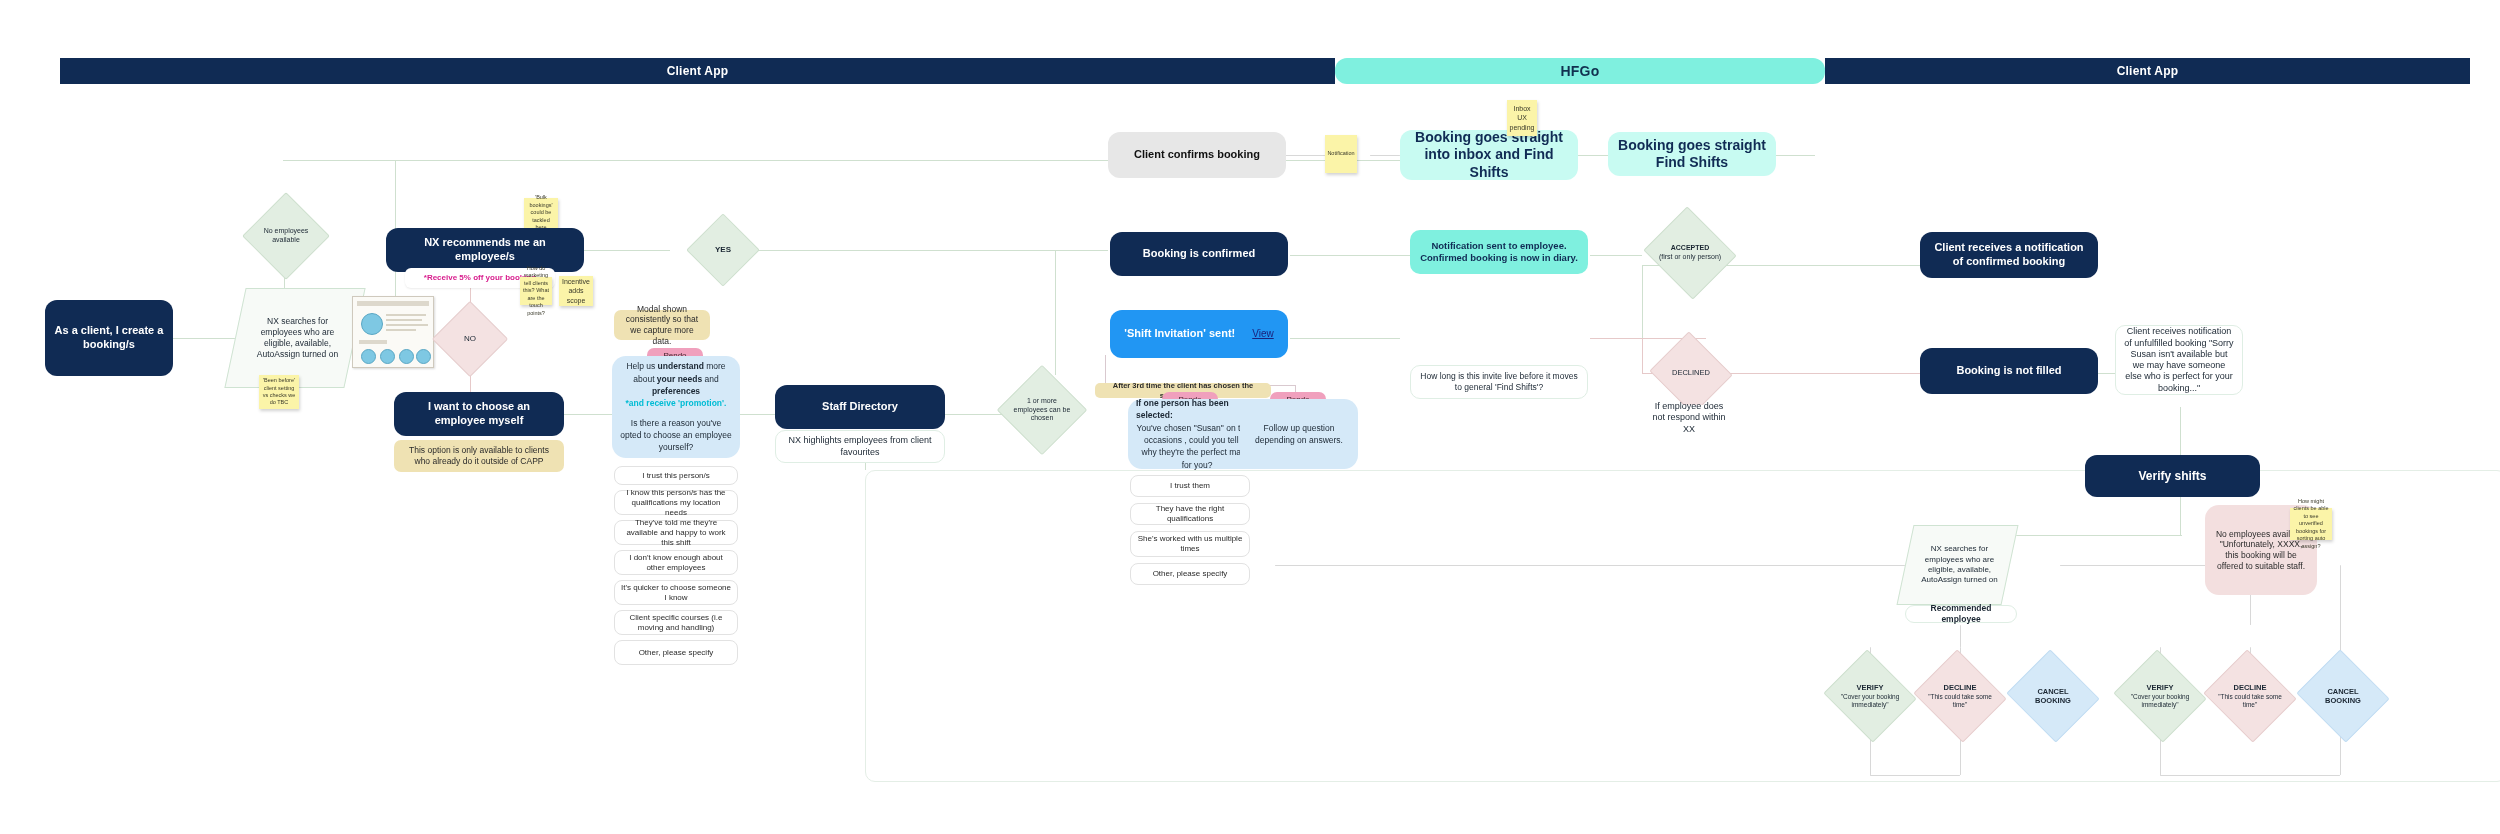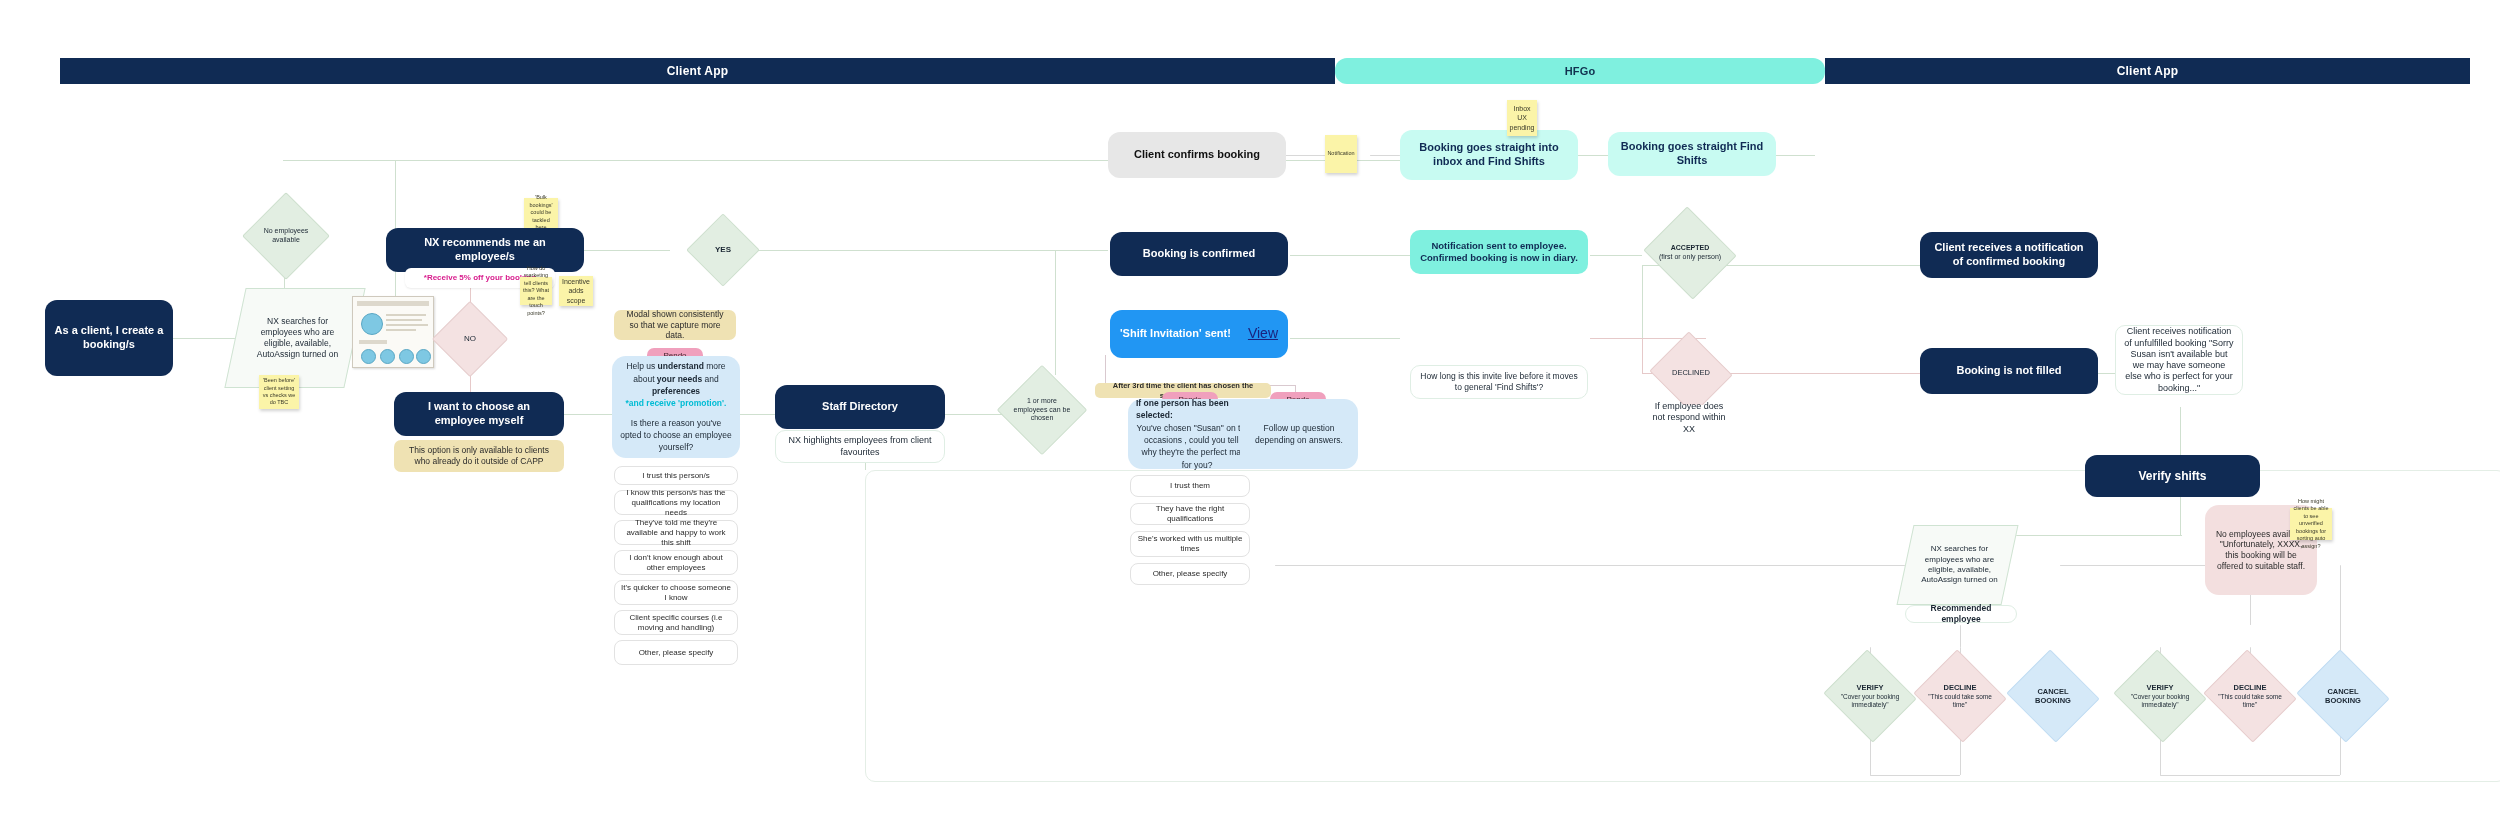--- a/index.html
+++ b/index.html
@@ -10,24 +10,24 @@
   .lane{position:absolute;height:26px;display:flex;align-items:center;justify-content:center;
         font-size:12px;font-weight:bold;letter-spacing:.2px;}
   .lane.dark{background:#102b54;color:#ffffff;}
   .lane.mint{background:#7ff0df;color:#11314f;}
 
   
   .node{position:absolute;box-sizing:border-box;display:flex;align-items:center;justify-content:center;
         text-align:center;padding:4px 8px;line-height:1.25;}
   .navy{background:#102b54;color:#fff;border-radius:12px;font-weight:bold;font-size:11px;}
   .grey{background:#e7e7e7;color:#111;border-radius:12px;font-weight:bold;font-size:11px;}
-  .mint{background:#c8fbf2;color:#102b54;border-radius:12px;font-weight:bold;font-size:11px;}
+  .mint{background:#c8fbf2;color:#102b54;border-radius:12px;font-weight:bold;font-size:14px;}
   .mint2{background:#7ff0df;color:#102b54;border-radius:10px;font-weight:bold;font-size:9.5px;}
   .blue{background:#2196f3;color:#fff;border-radius:12px;font-weight:bold;font-size:11px;flex-direction:row;gap:17px;}
-  .blue u{font-weight:normal;font-size:14px;color:#1a237e;}
+  .blue u{font-weight:normal;font-size:10px;color:#1a237e;}
   .white{background:#fff;border:1px solid #dfeee4;border-radius:10px;color:#1b2733;font-size:9px;}
   .white.b{font-weight:bold;}
   .cream{background:#efe2b3;color:#2b2b2b;border-radius:7px;font-size:8.5px;}
   .cream.thin{border-radius:5px;font-weight:bold;font-size:7.5px;}
   .pinkbox{background:#f3dfdf;color:#2b2b2b;border-radius:14px;font-size:8.5px;}
   .sticky{background:#fbf4a8;color:#3a3a2a;font-size:5.5px;line-height:1.35;
           box-shadow:1px 2px 3px rgba(0,0,0,.18);padding:3px 3px;}
   .sticky.md{font-size:7px;}
   .pill{position:absolute;background:#f0a0bd;color:#40202c;border-radius:7px;font-size:8px;
         display:flex;align-items:center;justify-content:center;font-weight:normal;}
@@ -215,21 +215,21 @@
     <div class="lb" style="font-size:8px;font-weight:bold;">YES</div>
   </div>
 
   <div class="node navy" style="left:394px;top:392px;width:170px;height:44px;">
     <span>I want to choose an employee myself</span>
   </div>
   <div class="node cream" style="left:394px;top:440px;width:170px;height:32px;align-items:center;">
     <span>This option is only available to clients who already do it outside of CAPP</span>
   </div>
 
-  <div class="node cream" style="left:614px;top:310px;width:122px;height:30px;">
+  <div class="node cream" style="left:614px;top:310px;width:96px;height:30px;">
     <span>Modal shown consistently so that we capture more data.</span>
   </div>
   <div class="pill" style="left:647px;top:348px;width:56px;height:15px;">
     <span>Pendo</span>
   </div>
   <div class="bubble" style="left:612px;top:356px;width:128px;height:102px;flex-direction:column;">
     <div style="text-align:center;">
       <span>Help us </span><b>understand</b><span> more about </span><b>your needs</b><span> and </span><b>preferences</b><br>
       <span class="cy">*and receive 'promotion'.</span>
       <div style="height:7px"></div>

